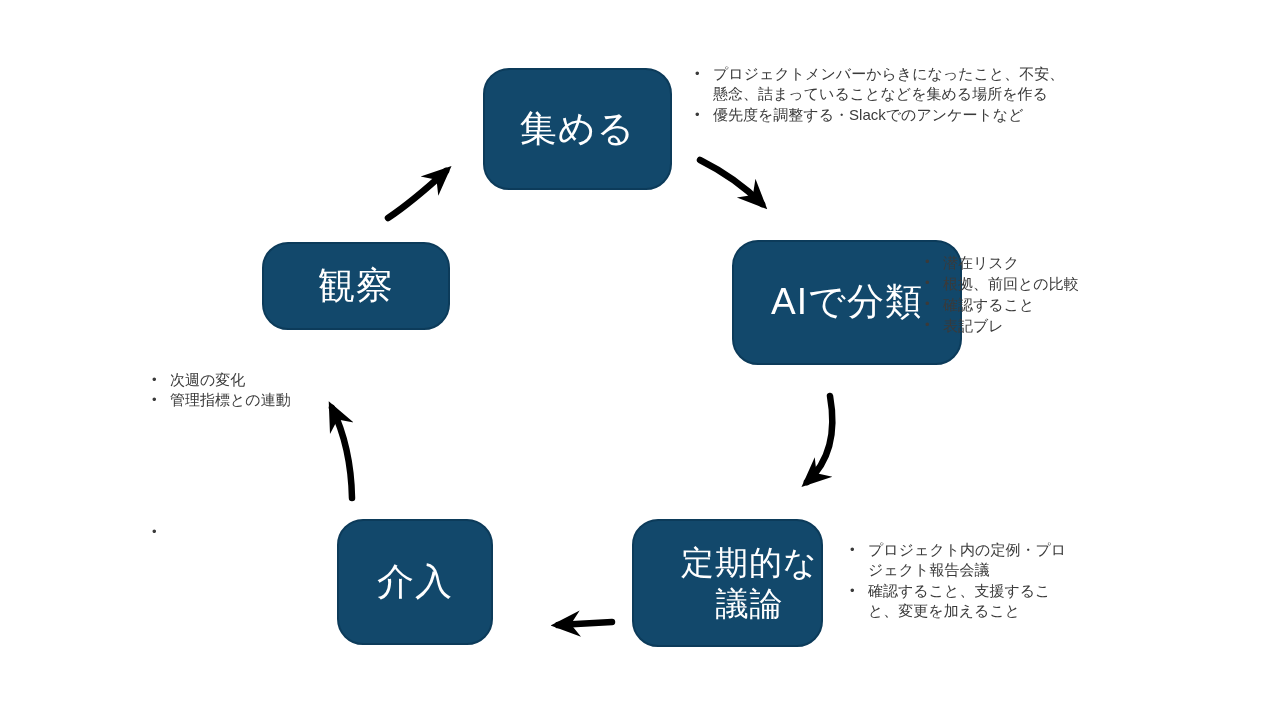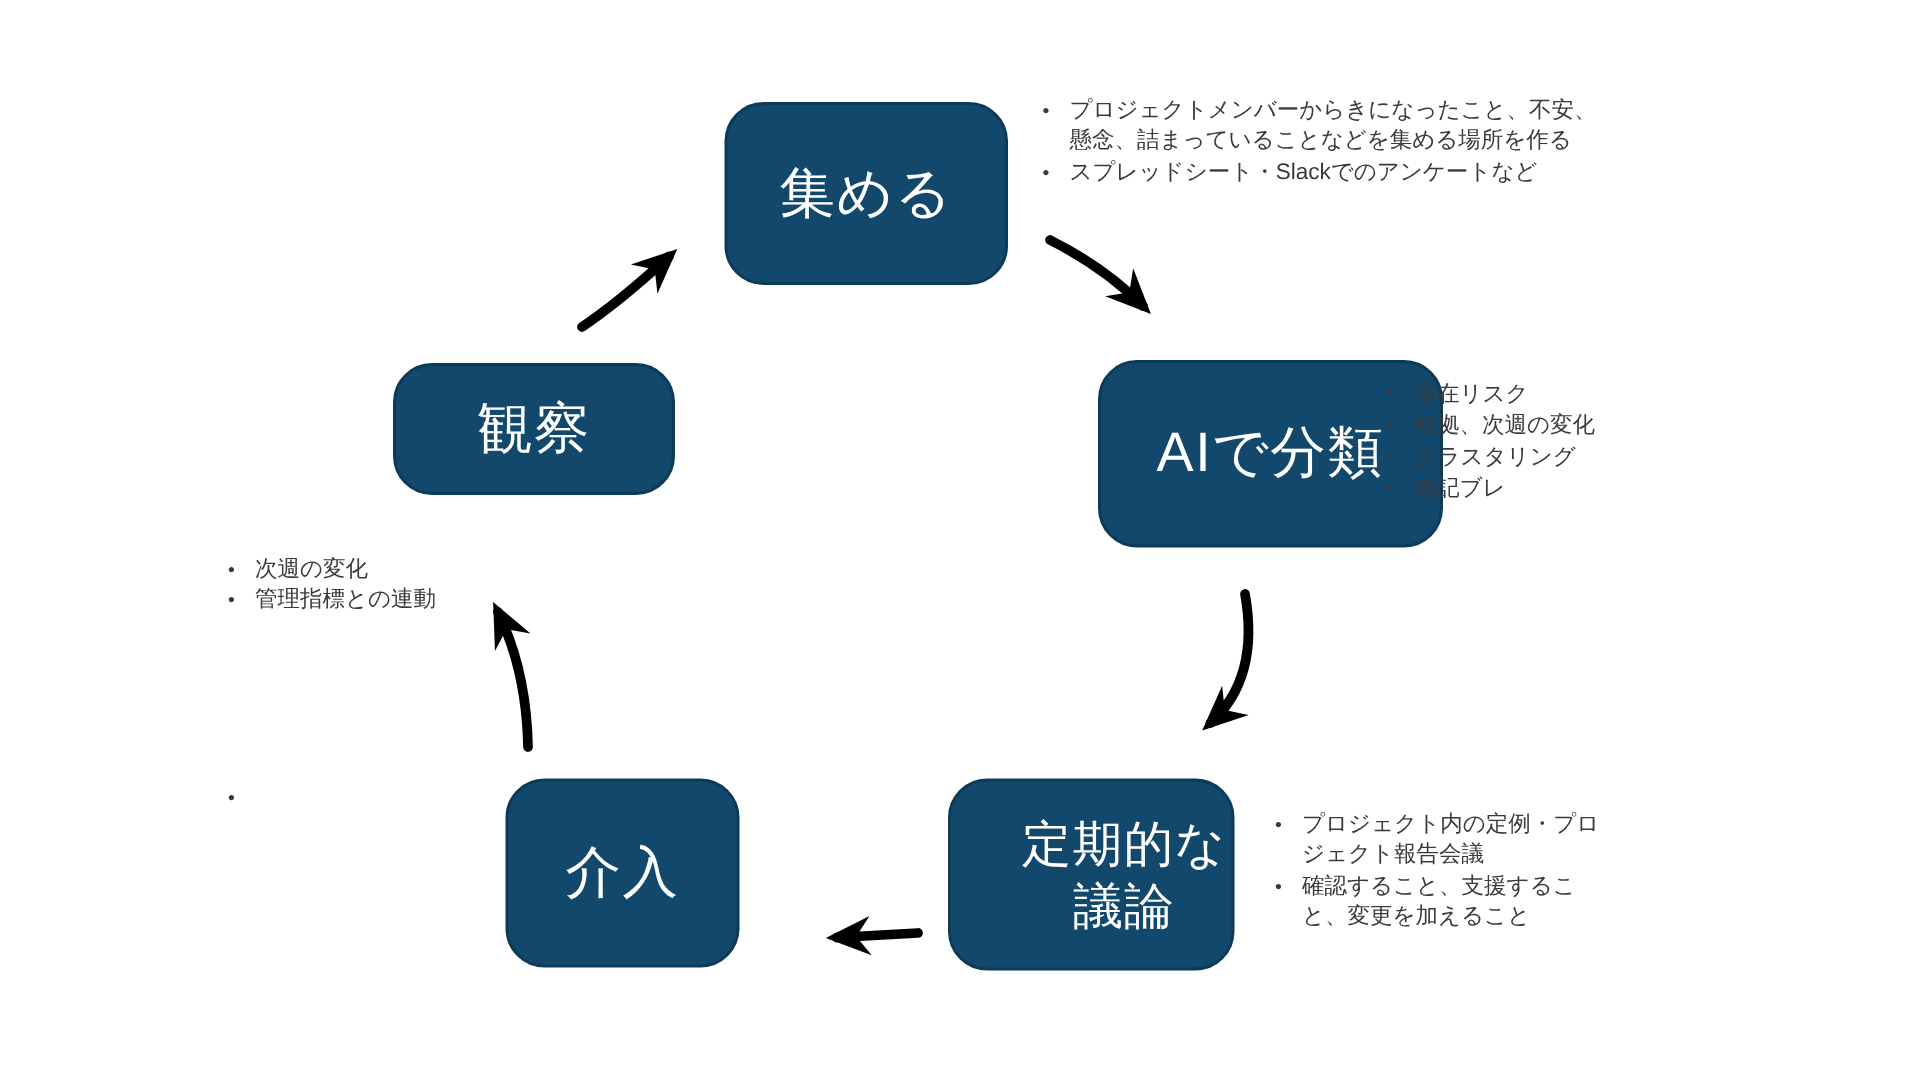--- a/index.html
+++ b/index.html
@@ -102,36 +102,36 @@
     <span class="box-label">観察</span>
   </div>
 
   <ul class="notes notes-collect">
     <li>
       <span class="bm">•</span>
       <span class="nt">プロジェクトメンバーからきになったこと、不安、懸念、詰まっていることなどを集める場所を作る</span>
     </li>
     <li>
       <span class="bm">•</span>
-      <span class="nt">スプレッドシート・Slackでのアンケートなど</span>
+      <span class="nt">優先度を調整する・Slackでのアンケートなど</span>
     </li>
   </ul>
 
   <ul class="notes notes-classify">
     <li>
       <span class="bm">•</span>
       <span class="nt">潜在リスク</span>
     </li>
     <li>
       <span class="bm">•</span>
-      <span class="nt">根拠、次週の変化</span>
+      <span class="nt">根拠、前回との比較</span>
     </li>
     <li>
       <span class="bm">•</span>
-      <span class="nt">クラスタリング</span>
+      <span class="nt">確認すること</span>
     </li>
     <li>
       <span class="bm">•</span>
       <span class="nt">表記ブレ</span>
     </li>
   </ul>
 
   <ul class="notes notes-discussion">
     <li>
       <span class="bm">•</span>

